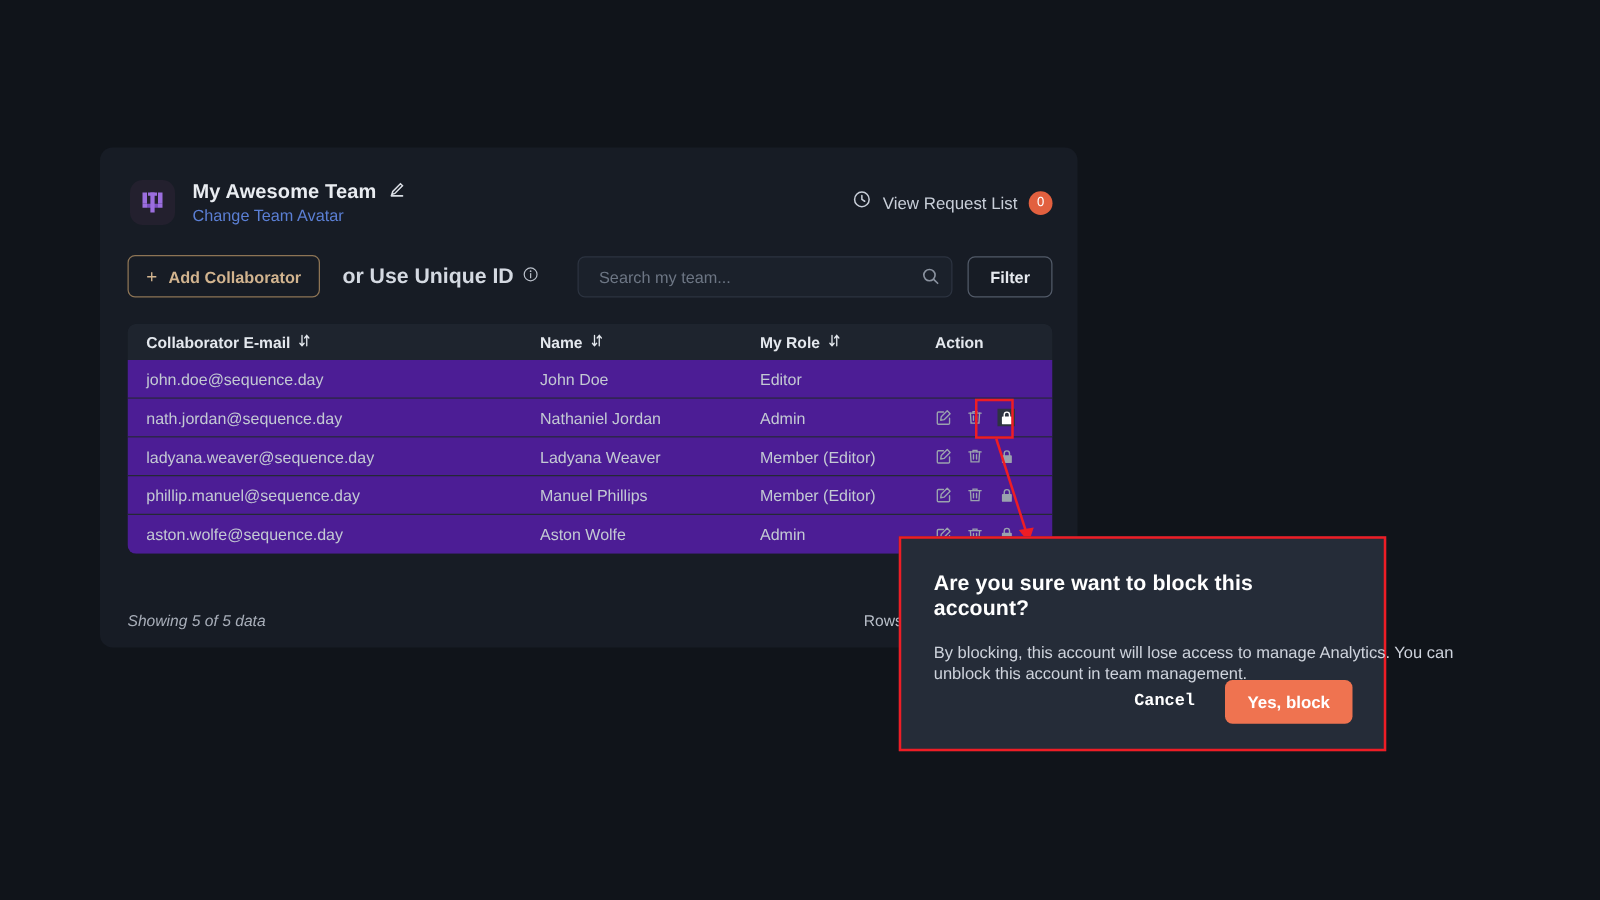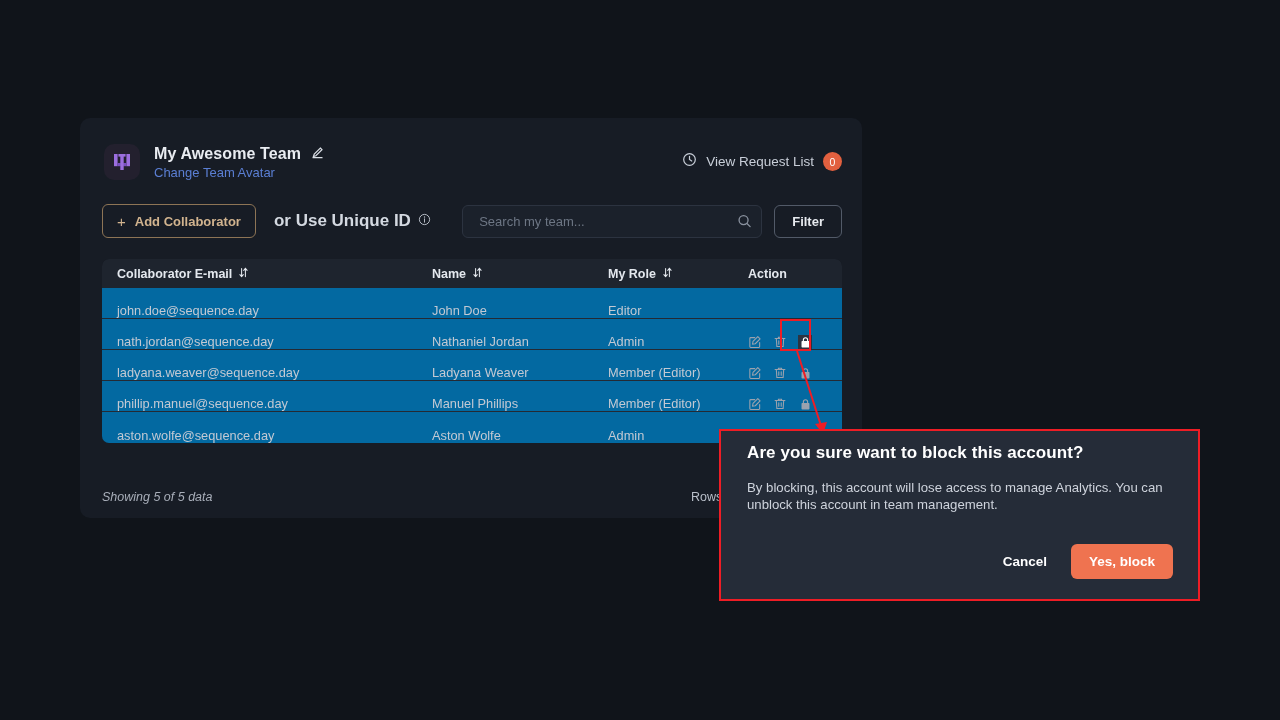--- a/index.html
+++ b/index.html
@@ -122,24 +122,24 @@
   .th {
     font-size: 12.5px; font-weight: bold; color: #e4e8ee;
     display: flex; align-items: center; gap: 7px; text-align: center;
   }
   .c-email { width: 330px; padding-left: 15px; }
   .c-name  { width: 176px; }
   .c-role  { width: 140px; }
   .c-action{ flex: 1; }
 
   .trow {
-    display: flex; align-items: flex-end;
+    display: flex; align-items: center;
     height: 31px;
     border-bottom: 1px solid #242a34;
-    background: #0369a1;
+    background: #4c1d95;
   }
   .trow:last-child { border-bottom: none; }
   .td {
     font-size: 12.8px; color: #c3c9d3;
   }
   .td.c-email { padding-left: 15px; }
   .actions { display: flex; align-items: center; gap: 11px; }
   .act-icon {
     width: 14px; height: 14px;
     display: flex; align-items: center; justify-content: center;
@@ -182,44 +182,44 @@
   .anno-svg {
     position: absolute; left: 0; top: 0;
     width: 1280px; height: 720px;
     pointer-events: none; z-index: 41;
   }
 
   
   .dialog {
     position: absolute;
     left: 719px; top: 429px;
-    width: 481px; height: 172px;
+    width: 390px; height: 172px;
     background: #252c38;
     border: 2px solid #ee1d25;
-    padding: 12px 26px 20px 26px;
+    padding: 26px 26px 20px 26px;
     z-index: 50;
   }
   .dlg-title {
     font-size: 17px; font-weight: bold; color: #ffffff;
     letter-spacing: .1px;
   }
   .dlg-body {
     margin-top: 17px;
     font-size: 13.2px; line-height: 1.25;
     color: #ced3dc;
     width: 430px;
   }
   .dlg-actions {
     position: absolute; right: 25px; bottom: 20px;
     display: flex; align-items: center; gap: 10px;
   }
   .btn-cancel {
     background: transparent; border: none;
     color: #ffffff; font-size: 13.5px; font-weight: bold;
-    padding: 9px 14px; cursor: pointer; font-family: Liberation Sans, sans-serif;
+    padding: 9px 14px; cursor: pointer; font-family: Liberation Mono, monospace;
   }
   .btn-confirm {
     background: #ef7350; border: none;
     color: #ffffff; font-size: 13.5px; font-weight: bold;
     padding: 10px 18px; border-radius: 6px;
     cursor: pointer; font-family: inherit;
   }
 </style>
 </head>
 <body>

